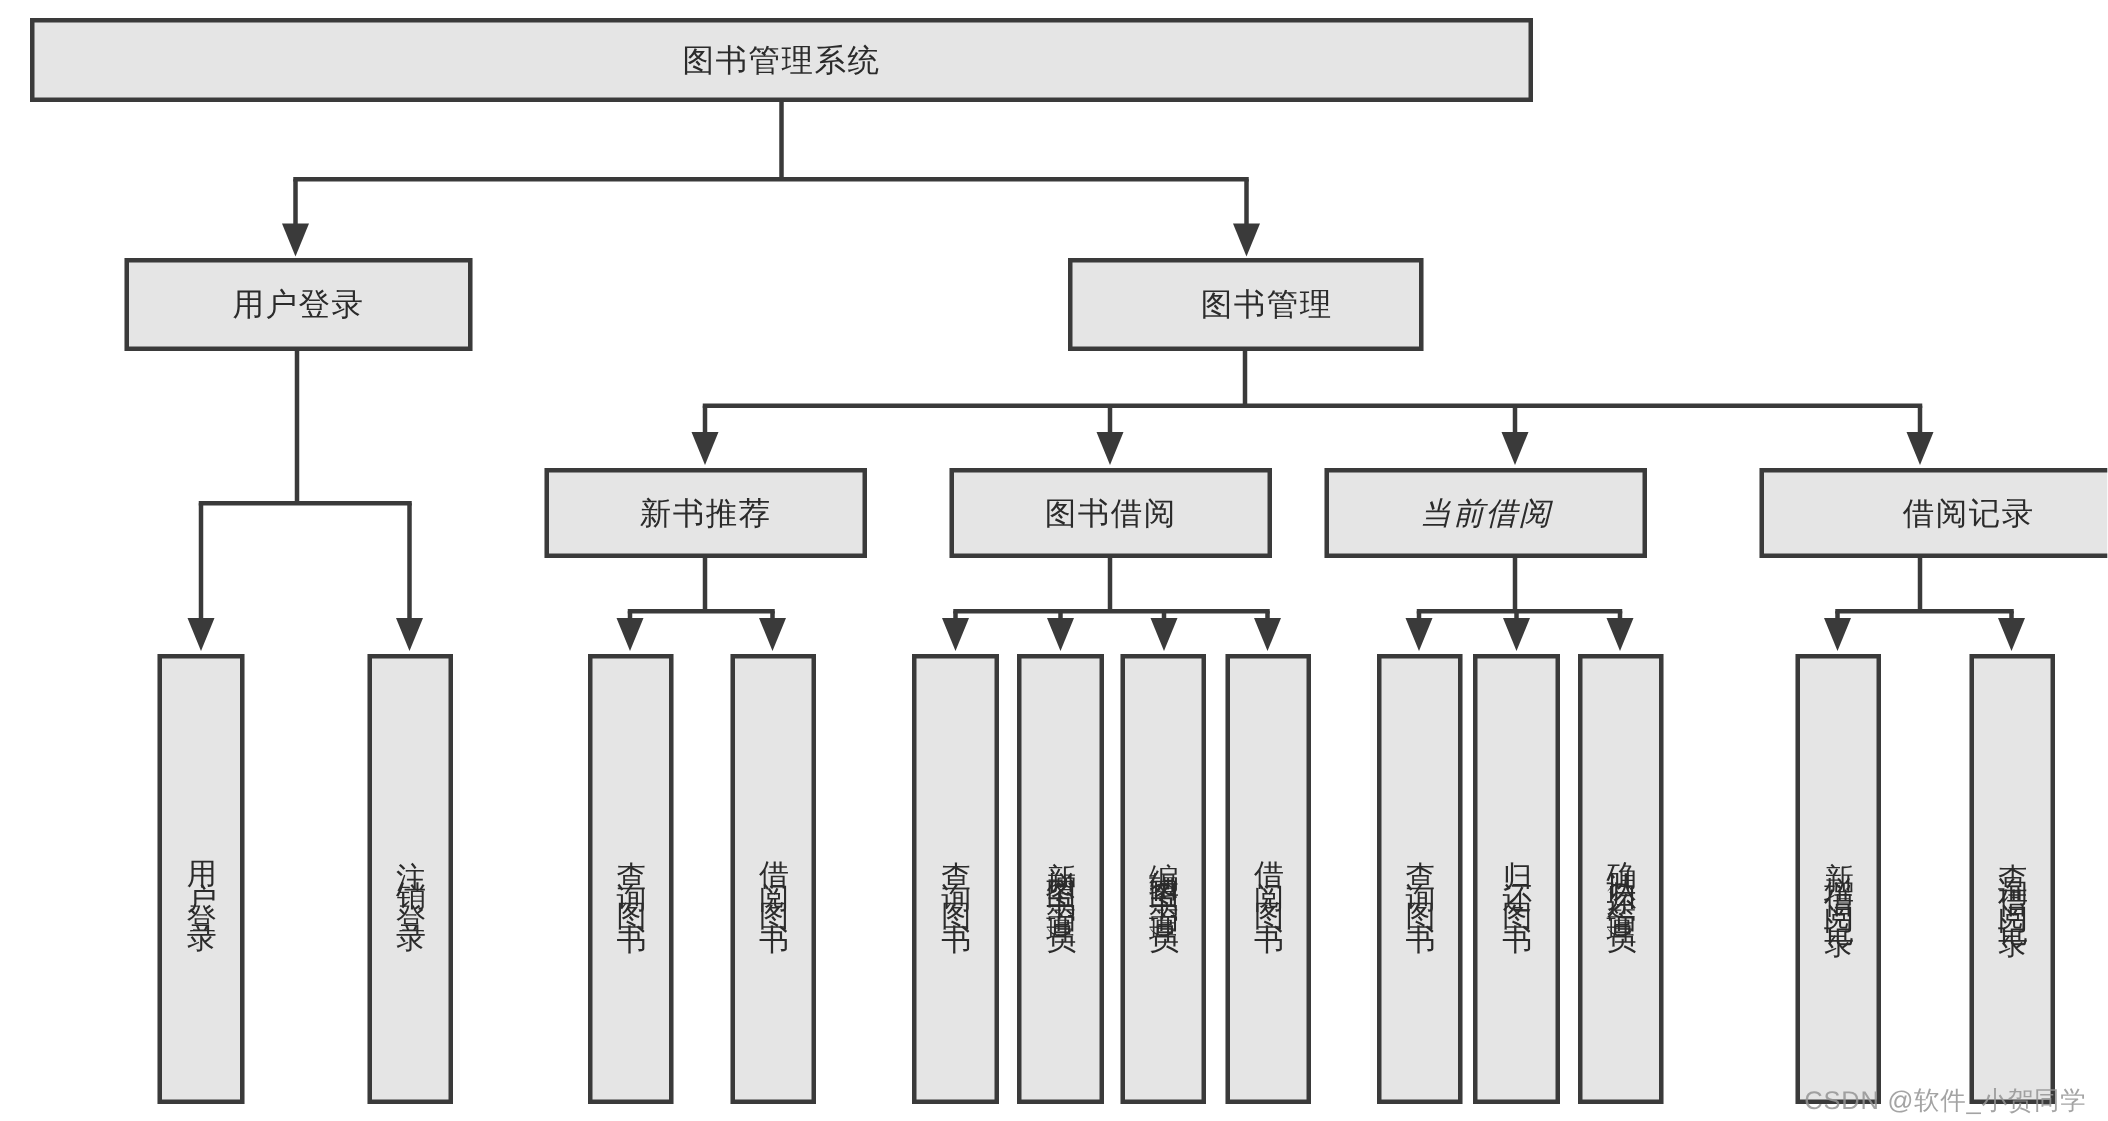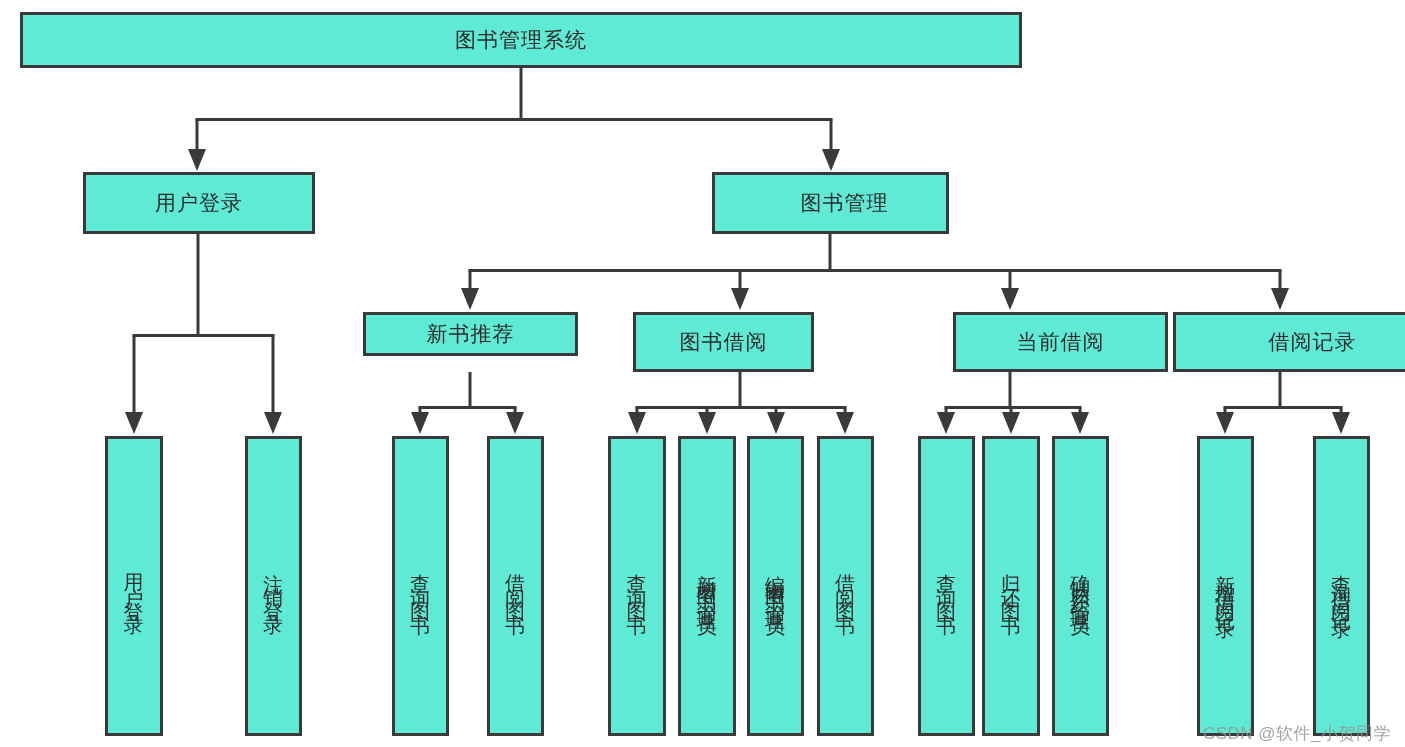--- a/index.html
+++ b/index.html
@@ -16,21 +16,21 @@
     overflow: hidden;
   }
   .wires {
     position: absolute;
     left: 0;
     top: 0;
     z-index: 1;
   }
   .box {
     position: absolute;
-    background: #5eead4;
+    background: #e5e5e5;
     border: 3px solid #3a3a3a;
     box-sizing: border-box;
     display: flex;
     align-items: center;
     justify-content: center;
     z-index: 2;
   }
   .box .hlabel {
     font-size: 21px;
     color: #2b2b2b;
@@ -135,27 +135,27 @@
     <span class="hlabel">图书管理系统</span>
   </div>
 
   <div class="box" style="left:83px; top:172px; width:232px; height:62px;">
     <span class="hlabel">用户登录</span>
   </div>
   <div class="box" style="left:712px; top:172px; width:237px; height:62px;padding-left:28px;">
     <span class="hlabel">图书管理</span>
   </div>
 
-  <div class="box" style="left:363px; top:312px; width:215px; height:44px;text-align:center;">
+  <div class="box" style="left:363px; top:312px; width:215px; height:60px;text-align:center;">
     <span class="hlabel">新书推荐</span>
   </div>
-  <div class="box" style="left:633px; top:312px; width:181px; height:60px;">
+  <div class="box" style="left:633px; top:312px; width:215px; height:60px;">
     <span class="hlabel">图书借阅</span>
   </div>
-  <div class="box" style="left:953px; top:312px; width:215px; height:60px;">
+  <div class="box" style="left:883px; top:312px; width:215px; height:60px;font-style:italic;">
     <span class="hlabel">当前借阅</span>
   </div>
   <div class="box" style="left:1173px; top:312px; width:251px; height:60px;padding-left:28px;">
     <span class="hlabel">借阅记录</span>
   </div>
 
   <div class="box leaf" style="left:105px; width:58px;">
     <span class="vtext" style="letter-spacing: 14px;">用户登录</span>
   </div>
   <div class="box leaf" style="left:245px; width:57px;">

